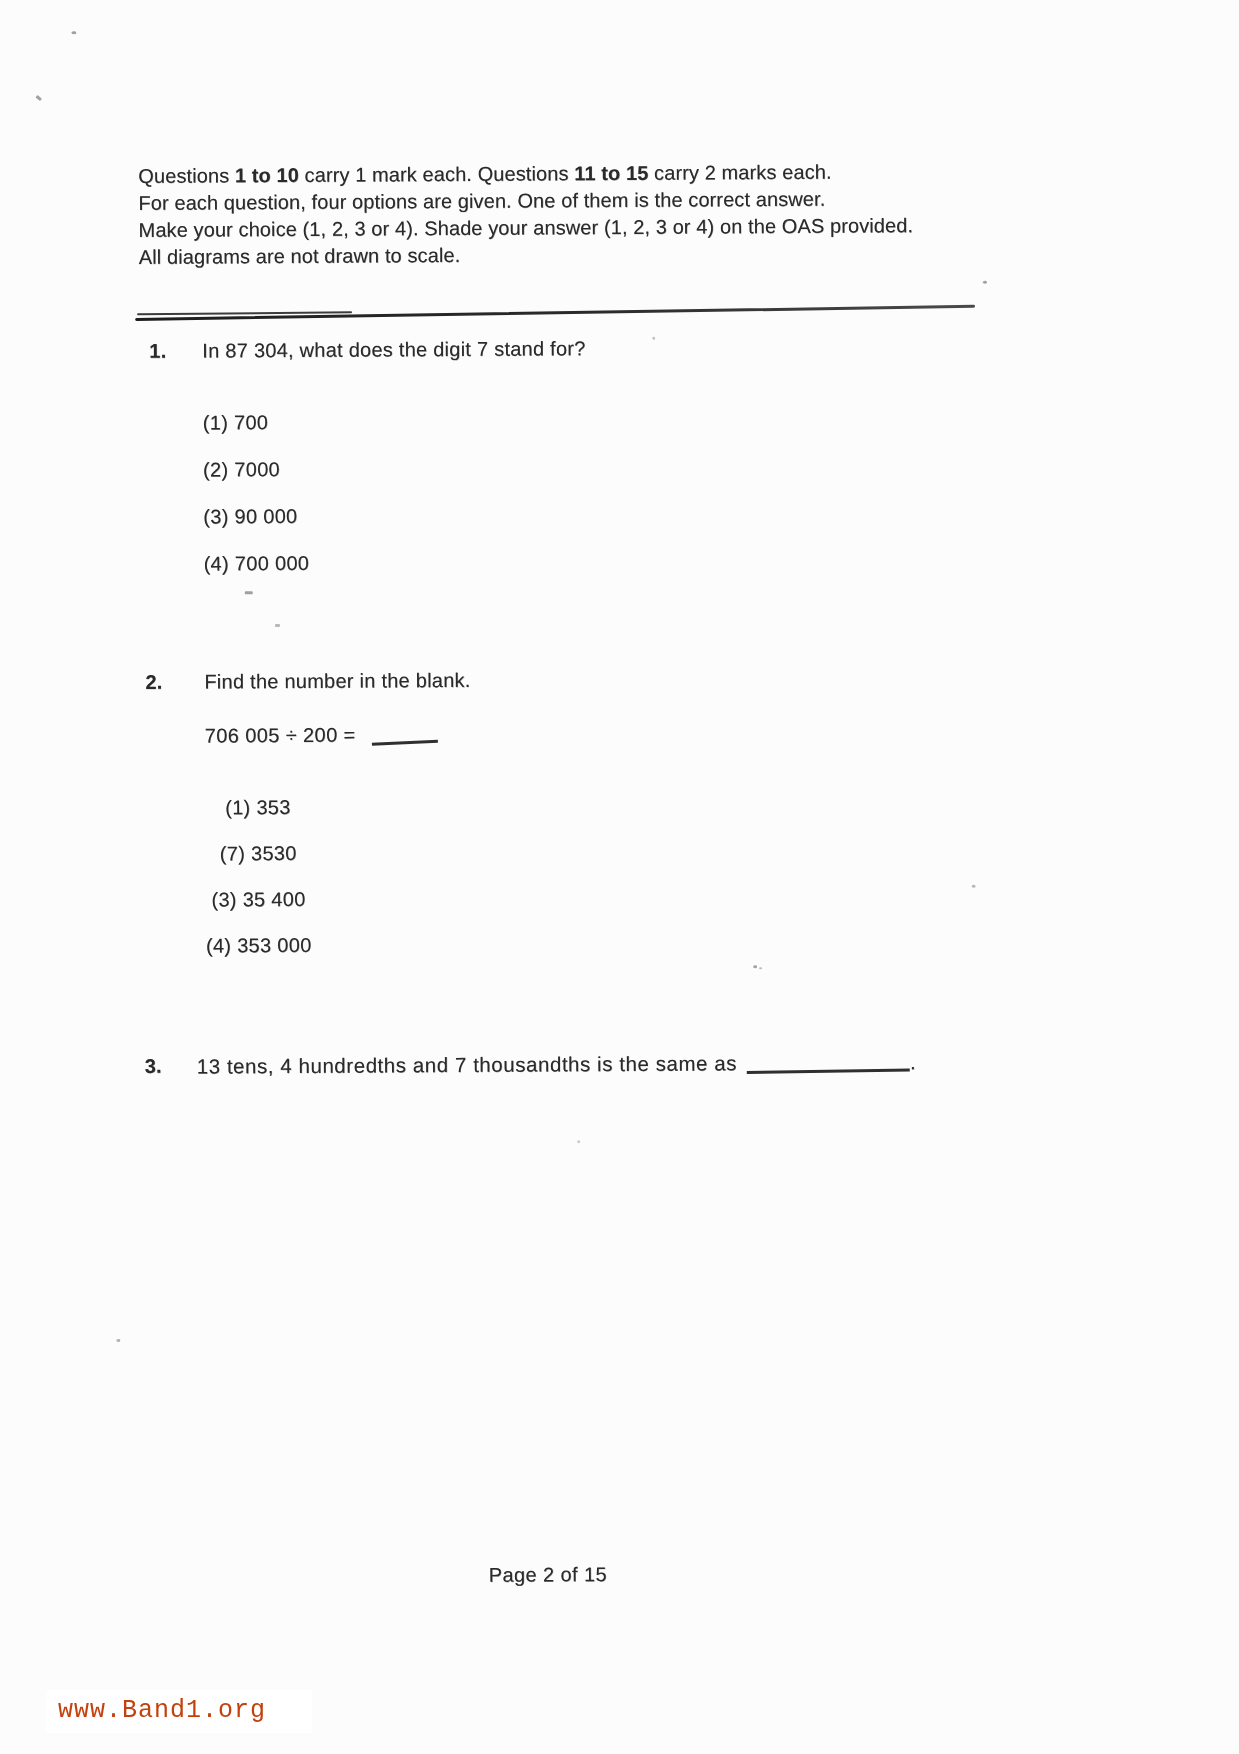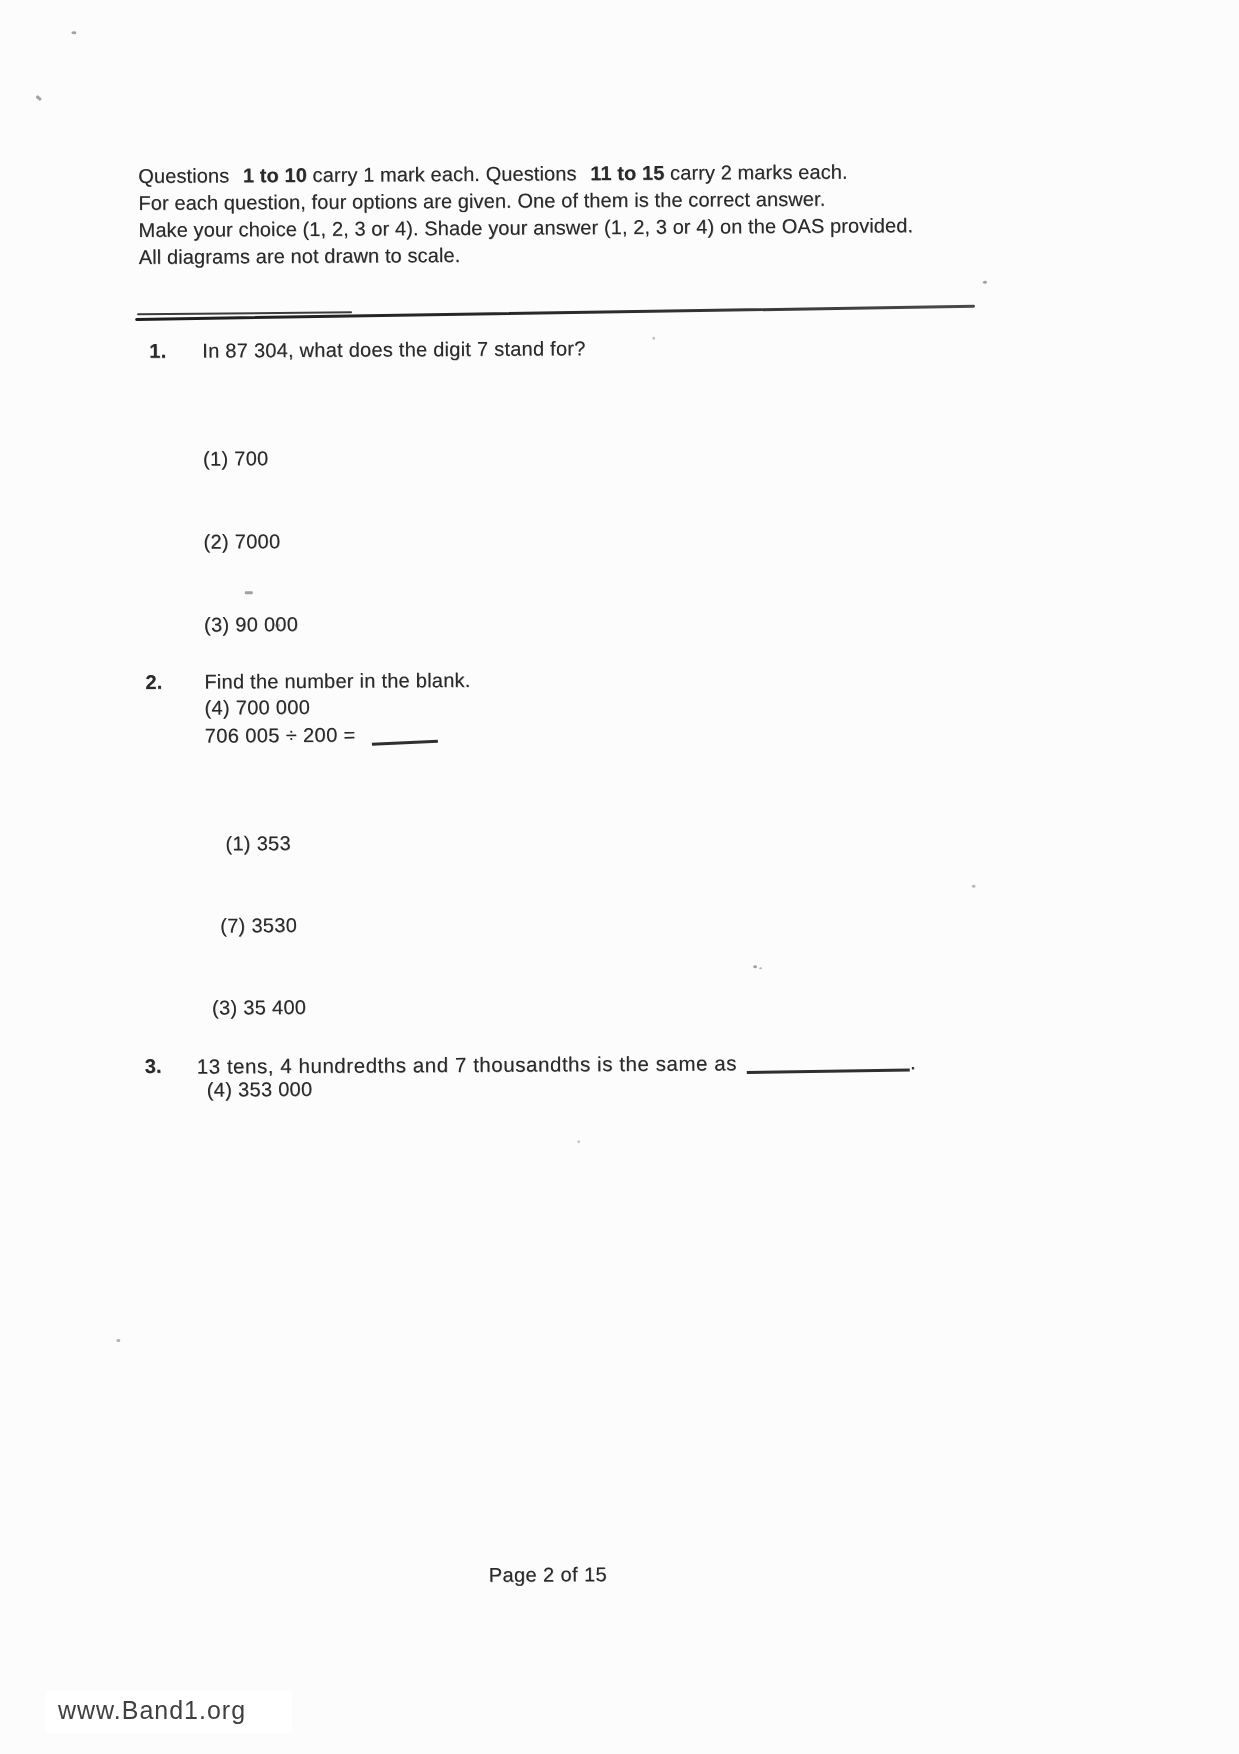--- a/index.html
+++ b/index.html
@@ -8,48 +8,48 @@
   .page {
     position:relative; width:1239px; height:1754px;
     background:var(--paper); overflow:hidden;
     font-family:"Liberation Sans", sans-serif; color:var(--ink);
   }
   .tilt { position:absolute; inset:0; transform:rotate(-0.35deg); transform-origin:50% 45%; }
   .ink { text-shadow:0.4px 0.4px 0.6px rgba(45,45,45,0.45); }
 
   .instructions { position:absolute; left:142px; top:160px; width:880px;
     font-size:20px; line-height:27px; letter-spacing:0.1px; white-space:nowrap; }
-  .instructions .bold { font-weight:700;margin-left:8px; }
+  .instructions .bold { font-weight:700; }
 
   .divider { position:absolute; left:138px; top:311px; width:840px; height:3px;
     background:linear-gradient(to right,#1e1e1e 0%,#2b2b2b 55%,#4a4a4a 100%);
     border-radius:2px; transform:rotate(-0.55deg); }
   .divider::before { content:""; position:absolute; left:2px; top:-4px; width:215px; height:2px;
     background:#3c3c3c; transform:rotate(0.35deg); border-radius:2px; }
 
   .q-num { position:absolute; font-size:20px; font-weight:600; letter-spacing:0.2px; }
   .q-text { position:absolute; font-size:20px; letter-spacing:0.25px; white-space:nowrap; }
   .q3-text { font-size:20.5px; letter-spacing:0.55px; }
 
   .options { position:absolute; font-size:20px; letter-spacing:0.3px; }
-  .opt { height:47px; white-space:nowrap;margin-top:36px; }
+  .opt { height:47px; white-space:nowrap; }
   .options.tight .opt { height:46px; }
 
   .expression { position:absolute; font-size:20px; letter-spacing:0.4px; white-space:nowrap; }
 
   .blank { display:inline-block; height:14px; border-bottom:3px solid #2f2f2f;
     vertical-align:baseline; position:relative; top:3px; }
   .blank.short { width:66px; margin-left:16px; transform:rotate(-2.2deg); }
   .blank.long  { width:163px; margin-left:10px; transform:rotate(-0.6deg); border-bottom-width:3px; }
 
   .page-number { position:absolute; left:484px; top:1563px; font-size:20px; letter-spacing:0.4px;text-align:center; }
 
   .watermark { position:absolute; left:46px; top:1690px;
-    font-family:Liberation Sans, sans-serif; font-size:25px; letter-spacing:1px;
-    color:#404040; background:#ffffff; padding:6px 46px 8px 12px; }
+    font-family:Liberation Mono, monospace; font-size:25px; letter-spacing:1px;
+    color:#c2410c; background:#ffffff; padding:6px 46px 8px 12px; }
 
   .speck { position:absolute; background:#555; opacity:0.55; border-radius:50%; }
   .speck.dash { border-radius:1px; height:3px; }
 </style>
 </head>
 <body>
 
 <div class="page">
   <div class="tilt ink">
 

